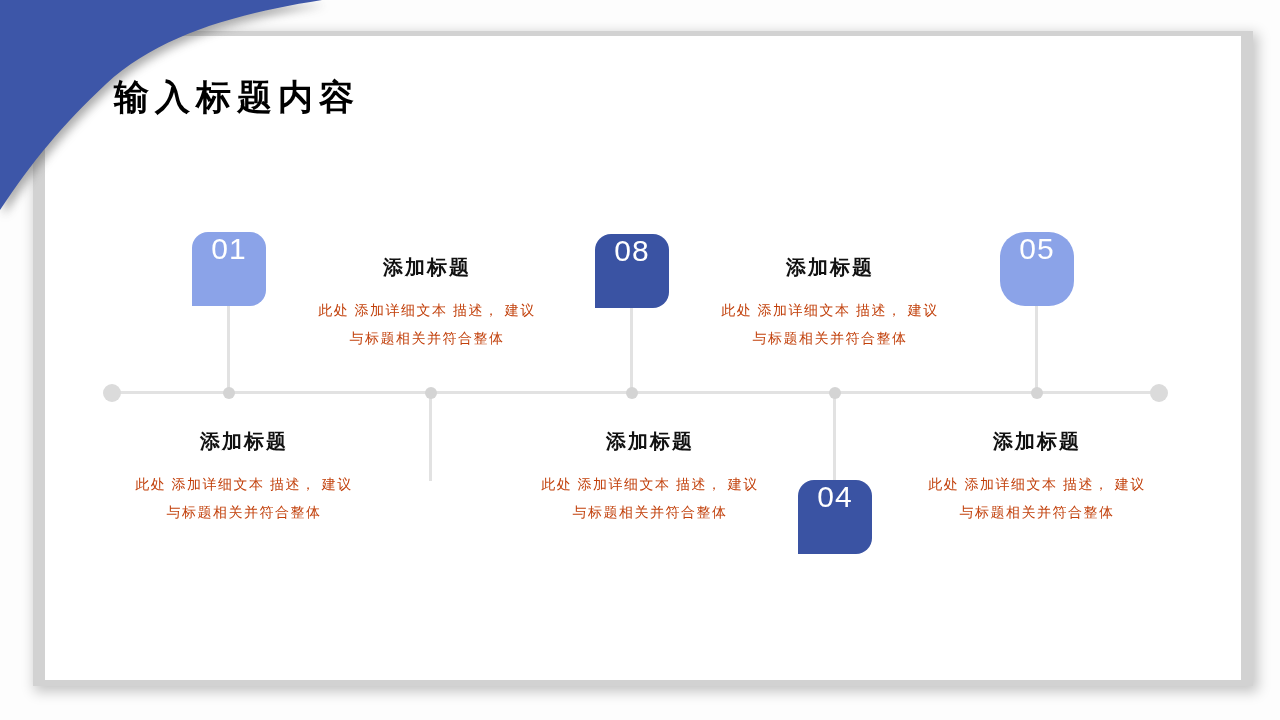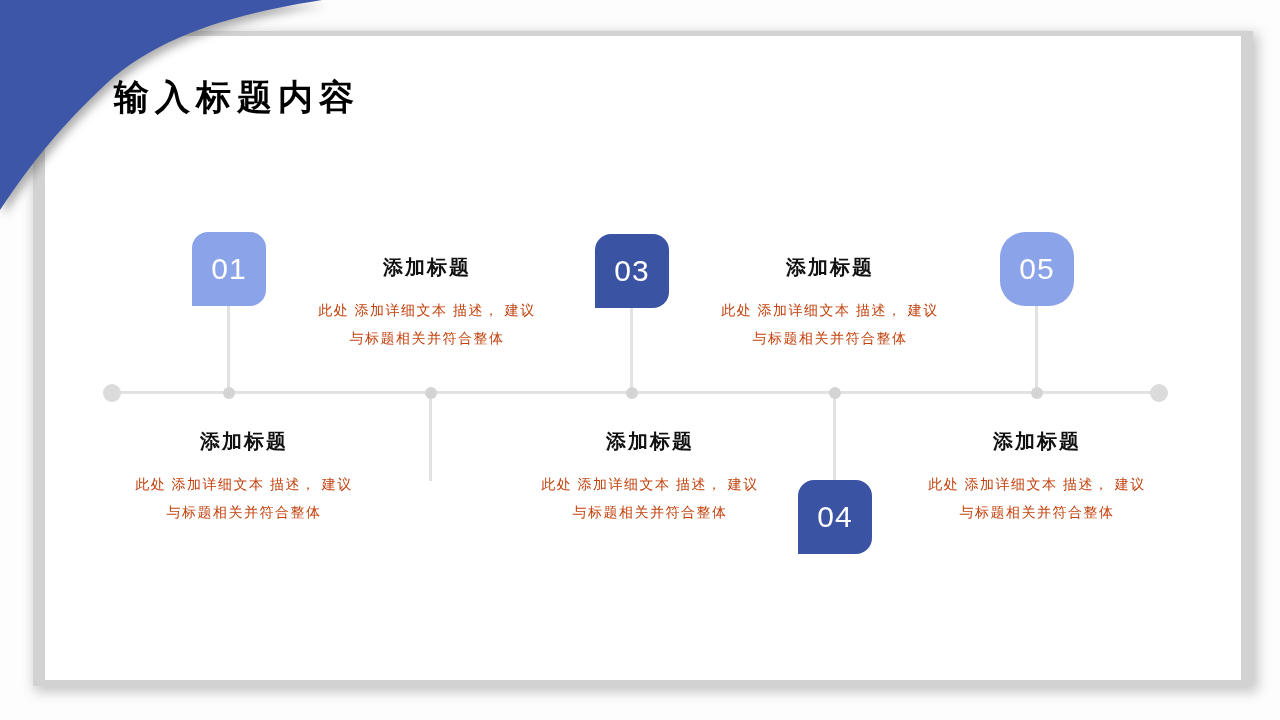--- a/index.html
+++ b/index.html
@@ -56,21 +56,21 @@
   .tl-connector {
     position: absolute; width: 3px; background: #e2e2e2; z-index: 3;
   }
   .tl-connector.above { top: 305px; height: 88px; }
   .tl-connector.below { top: 393px; height: 88px; }
 
   
   .badge {
     position: absolute; width: 74px; height: 74px; z-index: 5;
     border-radius: 16px 16px 16px 0;
-    display: flex; align-items: center; justify-content: center;
+    display: flex; justify-content: center;
     color: #ffffff; font-size: 30px; font-weight: 300;
     letter-spacing: 1px;
   }
   .badge.light { background: #8ba3e8; }
   .badge.dark  { background: #3a53a3; }
 
   
   .step-text {
     position: absolute; width: 280px; text-align: center; z-index: 5;
   }
@@ -110,21 +110,21 @@
   <div class="tl-node-dot" style="left:223px;"></div>
   <div class="tl-node-dot" style="left:425px;"></div>
   <div class="tl-node-dot" style="left:626px;"></div>
   <div class="tl-node-dot" style="left:829px;"></div>
   <div class="tl-node-dot" style="left:1031px;"></div>
 
   <div class="badge light" style="left:192px; top:232px;">
     <span>01</span>
   </div>
   <div class="badge dark" style="left:595px; top:234px;">
-    <span>03</span>
+    <span>08</span>
   </div>
   <div class="badge dark" style="left:798px; top:480px;">
     <span>04</span>
   </div>
   <div class="badge light" style="left:1000px; top:232px;border-radius:25px;">
     <span>05</span>
   </div>
 
   <div class="step-text" style="left:287px; top:254px;">
     <h3>添加标题</h3>

